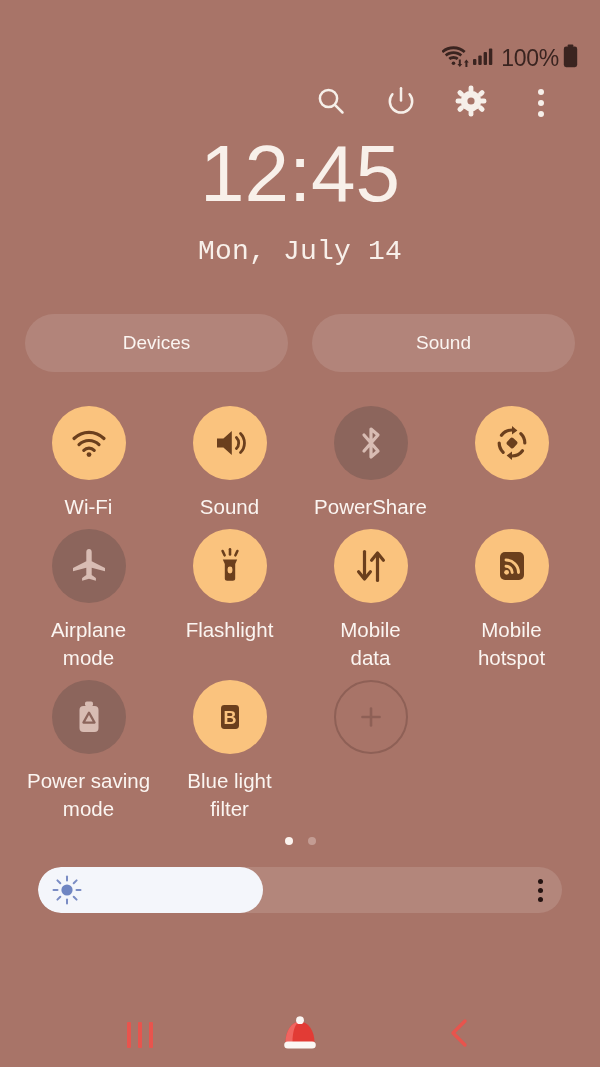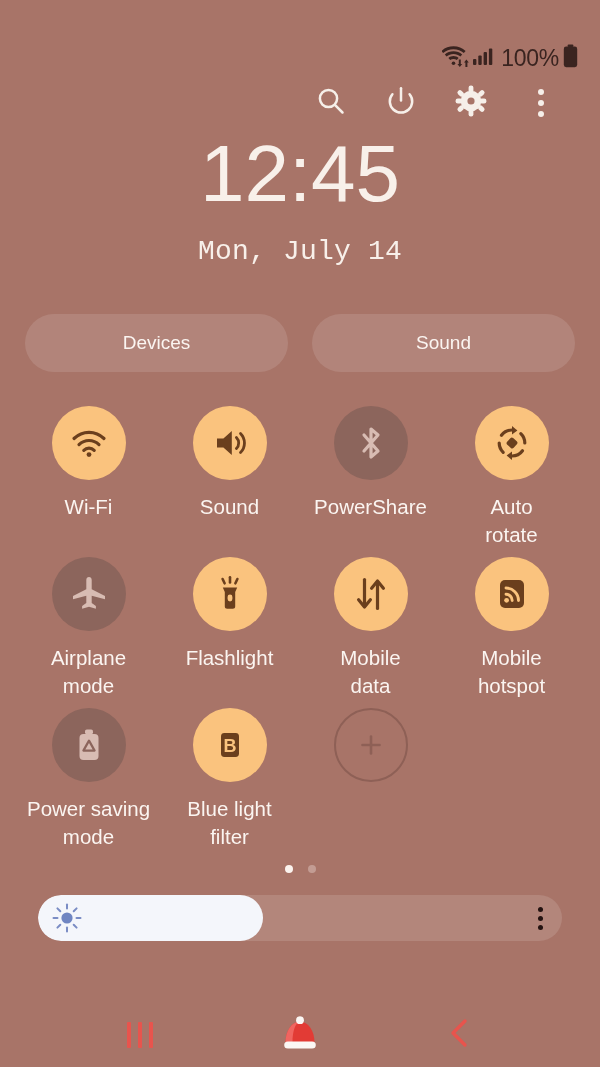--- a/index.html
+++ b/index.html
@@ -286,21 +286,20 @@
               <path d="M10.5 13.3A13 13 0 0 1 21 8"></path>
               <path d="M31.5 28.7A13 13 0 0 1 21 34"></path>
               <path d="M8.2 21a13 13 0 0 0 4 9.3"></path>
               <path d="M33.8 21a13 13 0 0 0-4-9.3"></path>
             </g>
             <polygon points="21,4 26.4,8.4 21,12.6" fill="#6b3f1d"></polygon>
             <polygon points="21,38 15.6,33.6 21,29.4" fill="#6b3f1d"></polygon>
             <rect x="16.6" y="16.6" width="8.8" height="8.8" rx="2" transform="rotate(42 21 21)" fill="#6b3f1d"></rect>
           </svg>
         </div>
-        <div class="qs-label">Auto<br>rotate</div>
       </div>
       <div class="qs">
         <div class="qs-circle off">
           <svg width="42" height="42" viewBox="0 0 42 42">
             <path d="M21 4c1.6 0 2.7 1.3 2.7 3v9.3L37 23v3.3l-13.3-3.6v7.4l4.2 3v2.6L21 33.8l-6.9 1.9v-2.6l4.2-3v-7.4L5 26.3V23l13.3-6.7V7c0-1.7 1.1-3 2.7-3z" fill="#d8bcb3"></path>
           </svg>
         </div>
         <div class="qs-label">Airplane<br>mode</div>
       </div>
       <div class="qs">

